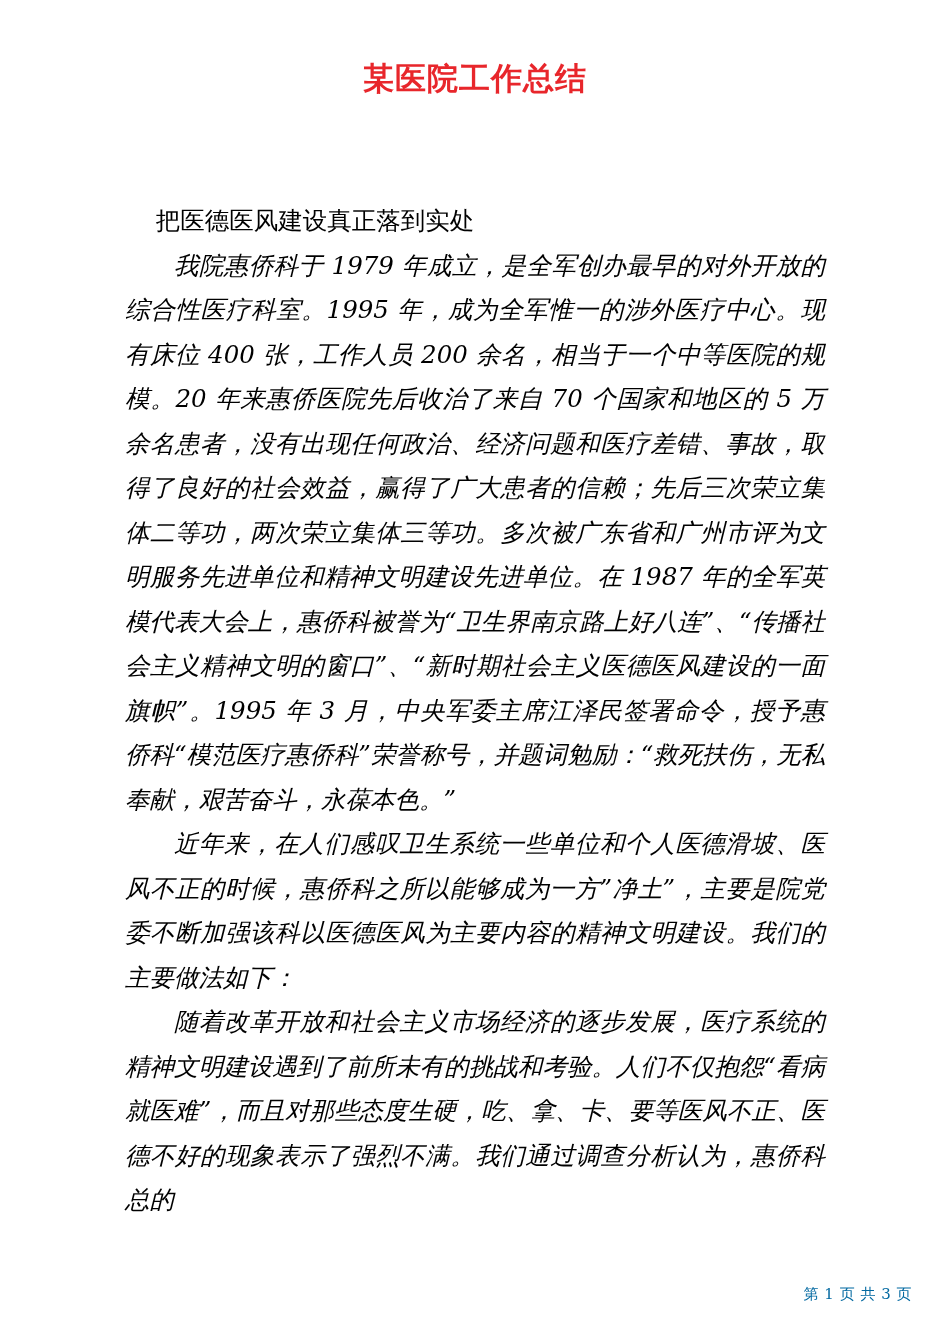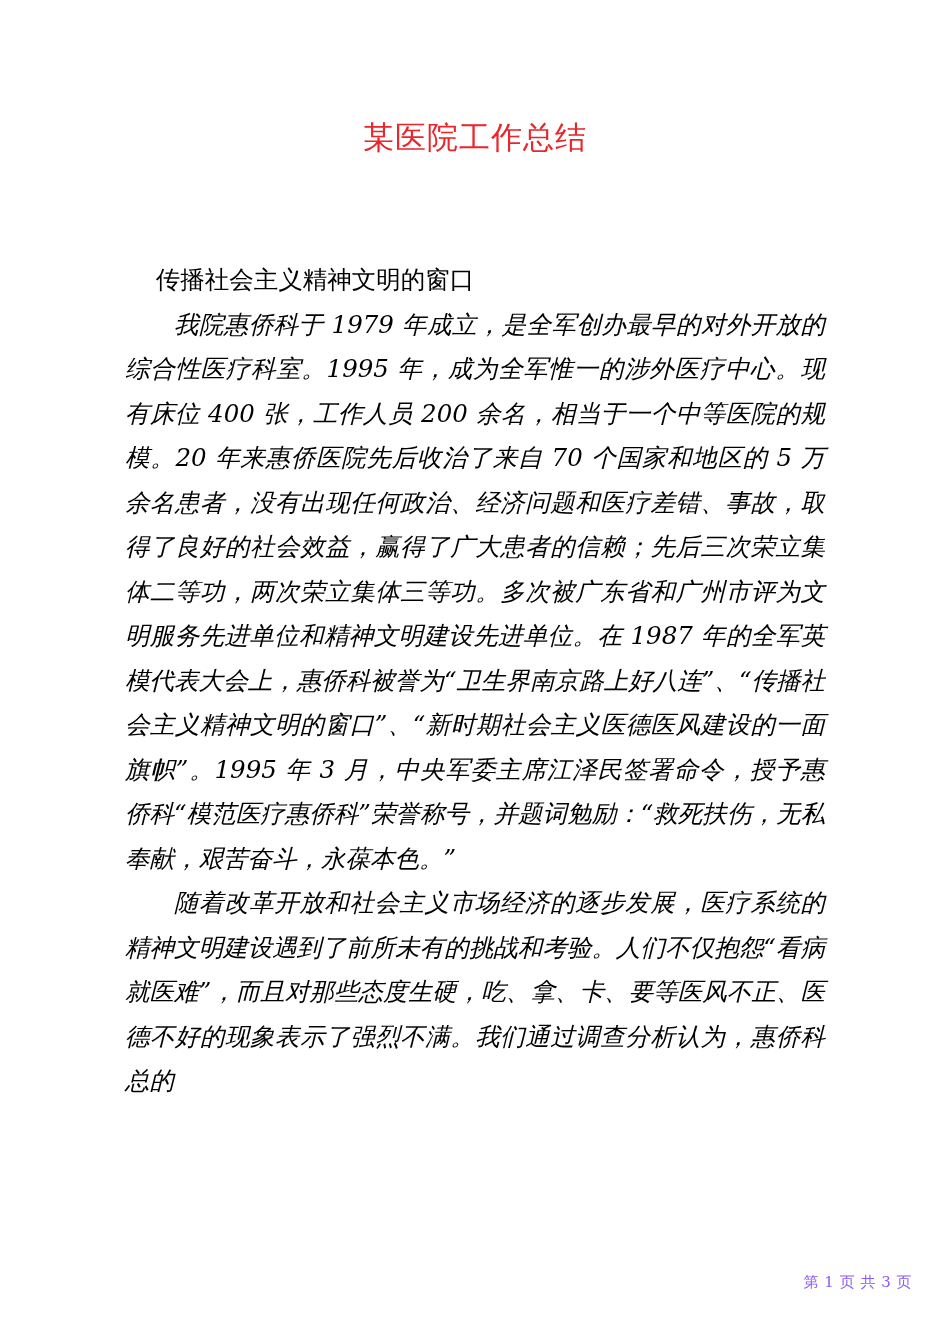--- a/index.html
+++ b/index.html
@@ -16,24 +16,24 @@
     height: 1344px;
     position: relative;
     background: #ffffff;
     box-sizing: border-box;
     overflow: hidden;
   }
   .doc-title {
     text-align: center;
     color: #e8262b;
     font-family: "DejaVu Sans", "Liberation Sans", sans-serif;
-    font-weight: normal;
+    font-weight: bold;
     font-size: 31px;
     letter-spacing: 1px;
-    padding-top: 119px;
+    padding-top: 60px;
     line-height: 1.2;
   }
   .body-area {
     margin: 0 auto;
     padding-top: 102px;
     width: 700px;
   }
   .para {
     font-size: 24.5px;
     line-height: 44.5px;
@@ -45,35 +45,36 @@
   .indent {
     text-indent: 2em;
     font-style: italic;
   }
   .noindent {
     text-indent: 1.25em;
   }
   .footer {
     position: absolute;
     right: 38px;
-    bottom: 52px;
+    bottom: 40px;
     font-size: 15px;
     font-family: "DejaVu Serif", "Liberation Serif", serif;
-    color: #8b5cf6;
+    color: #0369a1;
     letter-spacing: 0.5px;
   }
 </style>
 </head>
 <body>
 
 <div class="page">
 
   <div class="doc-title">某医院工作总结</div>
 
   <div class="body-area">
-    <p class="para noindent">传播社会主义精神文明的窗口</p>
+    <p class="para noindent">把医德医风建设真正落到实处</p>
     <p class="para indent">我院惠侨科于 1979 年成立，是全军创办最早的对外开放的综合性医疗科室。1995 年，成为全军惟一的涉外医疗中心。现有床位 400 张，工作人员 200 余名，相当于一个中等医院的规模。20 年来惠侨医院先后收治了来自 70 个国家和地区的 5 万余名患者，没有出现任何政治、经济问题和医疗差错、事故，取得了良好的社会效益，赢得了广大患者的信赖；先后三次荣立集体二等功，两次荣立集体三等功。多次被广东省和广州市评为文明服务先进单位和精神文明建设先进单位。在 1987 年的全军英模代表大会上，惠侨科被誉为“卫生界南京路上好八连”、“传播社会主义精神文明的窗口”、“新时期社会主义医德医风建设的一面旗帜”。1995 年 3 月，中央军委主席江泽民签署命令，授予惠侨科“模范医疗惠侨科”荣誉称号，并题词勉励：“救死扶伤，无私奉献，艰苦奋斗，永葆本色。”</p>
+    <p class="para indent">近年来，在人们感叹卫生系统一些单位和个人医德滑坡、医风不正的时候，惠侨科之所以能够成为一方”净土”，主要是院党委不断加强该科以医德医风为主要内容的精神文明建设。我们的主要做法如下：</p>
     <p class="para indent">随着改革开放和社会主义市场经济的逐步发展，医疗系统的精神文明建设遇到了前所未有的挑战和考验。人们不仅抱怨“看病就医难”，而且对那些态度生硬，吃、拿、卡、要等医风不正、医德不好的现象表示了强烈不满。我们通过调查分析认为，惠侨科总的</p>
   </div>
 
   <div class="footer">第 1 页 共 3 页</div>
 
 </div>
 
 </body></html>

